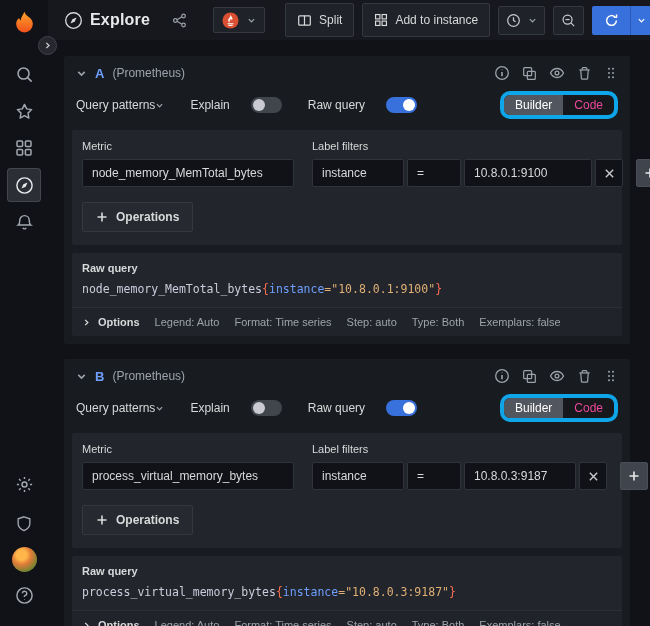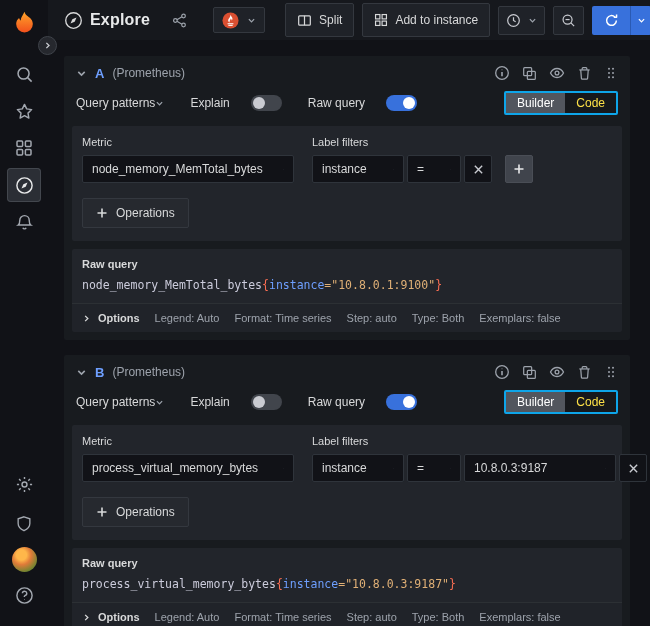--- a/index.html
+++ b/index.html
@@ -49,37 +49,37 @@
 .ds-hint{color:#9da3ac}
 .head-icons{margin-left:auto;display:flex;align-items:center;gap:12px;color:#9da3ac}
 .head-icons>span{cursor:pointer;display:flex}
 .qe-toolbar{display:flex;align-items:center;gap:26px;padding:4px 4px 11px}
 .qp{display:flex;align-items:center;cursor:pointer;color:#d8d9da;font-weight:500}
 .tgl-wrap{display:flex;align-items:center;gap:21px}
 .toggle{width:31px;height:16px;border-radius:9px;background:#41454c;position:relative;cursor:pointer}
 .knob{position:absolute;top:2px;left:2px;width:12px;height:12px;border-radius:50%;background:#c9cbd1}
 .toggle.on{background:#3871dc}
 .toggle.on .knob{left:auto;right:2px;background:#fff}
-.seg{margin-left:auto;display:flex;border:2px solid #0ea5e9;border-radius:2px;overflow:hidden;background:#16181c}
-.seg-item{padding:3px 11px;color:#fde047;cursor:pointer;font-weight:500}
+.seg{margin-left:auto;display:flex;border:4px solid #0ea5e9;border-radius:10px;overflow:hidden;background:#16181c}
+.seg-item{padding:3px 11px;color:#ec4899;cursor:pointer;font-weight:500}
 .seg-item.active{background:#52565e;color:#fff}
 .qe-body{background:#22252b;border-radius:2px;padding:10px 10px 13px}
 .fields{display:flex;gap:18px}
 .f-label{font-size:11px;font-weight:400;color:#d8d9da;margin-bottom:7px}
 .select{height:28px;background:#111217;border:1px solid #2f343b;border-radius:2px;display:flex;
   align-items:center;padding:0 9px;cursor:pointer;white-space:nowrap;overflow:hidden}
 .select .val{overflow:hidden;text-overflow:ellipsis}
 .select .caret{margin-left:auto;padding-left:8px}
 .caret{color:#9da3ac}
 .filt-row{display:flex;align-items:center;gap:3px}
 .sq{width:28px;height:28px;display:flex;align-items:center;justify-content:center;border-radius:2px;cursor:pointer}
 .x-btn{background:#111217;border:1px solid #2f343b;color:#c9cbd1}
 .plus-btn{background:#40444c;border:1px solid #4a4e56;color:#e8e9ea;margin-left:10px}
 .op-btn{margin-top:15px;display:inline-flex;align-items:center;gap:8px;height:30px;padding:0 13px;
-  background:#26292f;border:1px solid #34383f;border-radius:2px;color:#d8d9da;font-weight:400;cursor:pointer}
+  background:#26292f;border:1px solid #34383f;border-radius:2px;color:#d8d9da;font-weight:700;cursor:pointer}
 .qe-raw{background:#22252b;border-radius:2px 2px 0 0;padding:9px 10px 11px;margin-top:8px}
 .raw-label{font-size:11px;font-weight:700;margin-bottom:8px}
 .code{font-family:"DejaVu Sans Mono",monospace;font-size:11.5px;white-space:nowrap}
 .c-m{color:#ccccdc}.c-b{color:#fa6e53}.c-l{color:#6e9fff}.c-s{color:#e0b076}
 .qe-opts{background:#202329;border-top:1px solid #2c3034;border-radius:0 0 2px 2px;padding:8px 10px;
   display:flex;align-items:flex-end;gap:15px;font-size:11px;color:#9da3ac}
 .opt-t{display:flex;align-items:center;gap:7px;color:#d8d9da;font-weight:700;cursor:pointer}
 </style>
 </head>
 <body>
@@ -336,20 +336,26 @@
                   <svg class="caret" width="9" height="9" viewBox="0 0 12 12" fill="none" stroke="currentColor" stroke-width="1.7">
                       <path d="M2.5 4.2L6 7.8l3.5-3.6"></path>
                     </svg>
                 </div>
                 <div class="select" style="width:54px">
                   <span class="val">=</span>
                   <svg class="caret" width="9" height="9" viewBox="0 0 12 12" fill="none" stroke="currentColor" stroke-width="1.7">
                       <path d="M2.5 4.2L6 7.8l3.5-3.6"></path>
                     </svg>
                 </div>
+                <div class="select" style="width:128px">
+                  <span class="val">10.8.0.1:9100</span>
+                  <svg class="caret" width="9" height="9" viewBox="0 0 12 12" fill="none" stroke="currentColor" stroke-width="1.7">
+                      <path d="M2.5 4.2L6 7.8l3.5-3.6"></path>
+                    </svg>
+                </div>
                 <span class="sq x-btn">
                   <svg width="11" height="11" viewBox="0 0 12 12" fill="none" stroke="currentColor" stroke-width="1.5">
                       <path d="M2 2l8 8M10 2l-8 8"></path>
                     </svg>
                 </span>
                 <span class="sq plus-btn">
                   <svg width="12" height="12" viewBox="0 0 12 12" fill="none" stroke="currentColor" stroke-width="1.6">
                       <path d="M6 1.5v9M1.5 6h9"></path>
                     </svg>
                 </span>
@@ -474,21 +480,21 @@
                   <svg class="caret" width="9" height="9" viewBox="0 0 12 12" fill="none" stroke="currentColor" stroke-width="1.7">
                       <path d="M2.5 4.2L6 7.8l3.5-3.6"></path>
                     </svg>
                 </div>
                 <div class="select" style="width:54px">
                   <span class="val">=</span>
                   <svg class="caret" width="9" height="9" viewBox="0 0 12 12" fill="none" stroke="currentColor" stroke-width="1.7">
                       <path d="M2.5 4.2L6 7.8l3.5-3.6"></path>
                     </svg>
                 </div>
-                <div class="select" style="width:152px">
+                <div class="select" style="width:112px">
                   <span class="val">10.8.0.3:9187</span>
                   <svg class="caret" width="9" height="9" viewBox="0 0 12 12" fill="none" stroke="currentColor" stroke-width="1.7">
                       <path d="M2.5 4.2L6 7.8l3.5-3.6"></path>
                     </svg>
                 </div>
                 <span class="sq x-btn">
                   <svg width="11" height="11" viewBox="0 0 12 12" fill="none" stroke="currentColor" stroke-width="1.5">
                       <path d="M2 2l8 8M10 2l-8 8"></path>
                     </svg>
                 </span>

